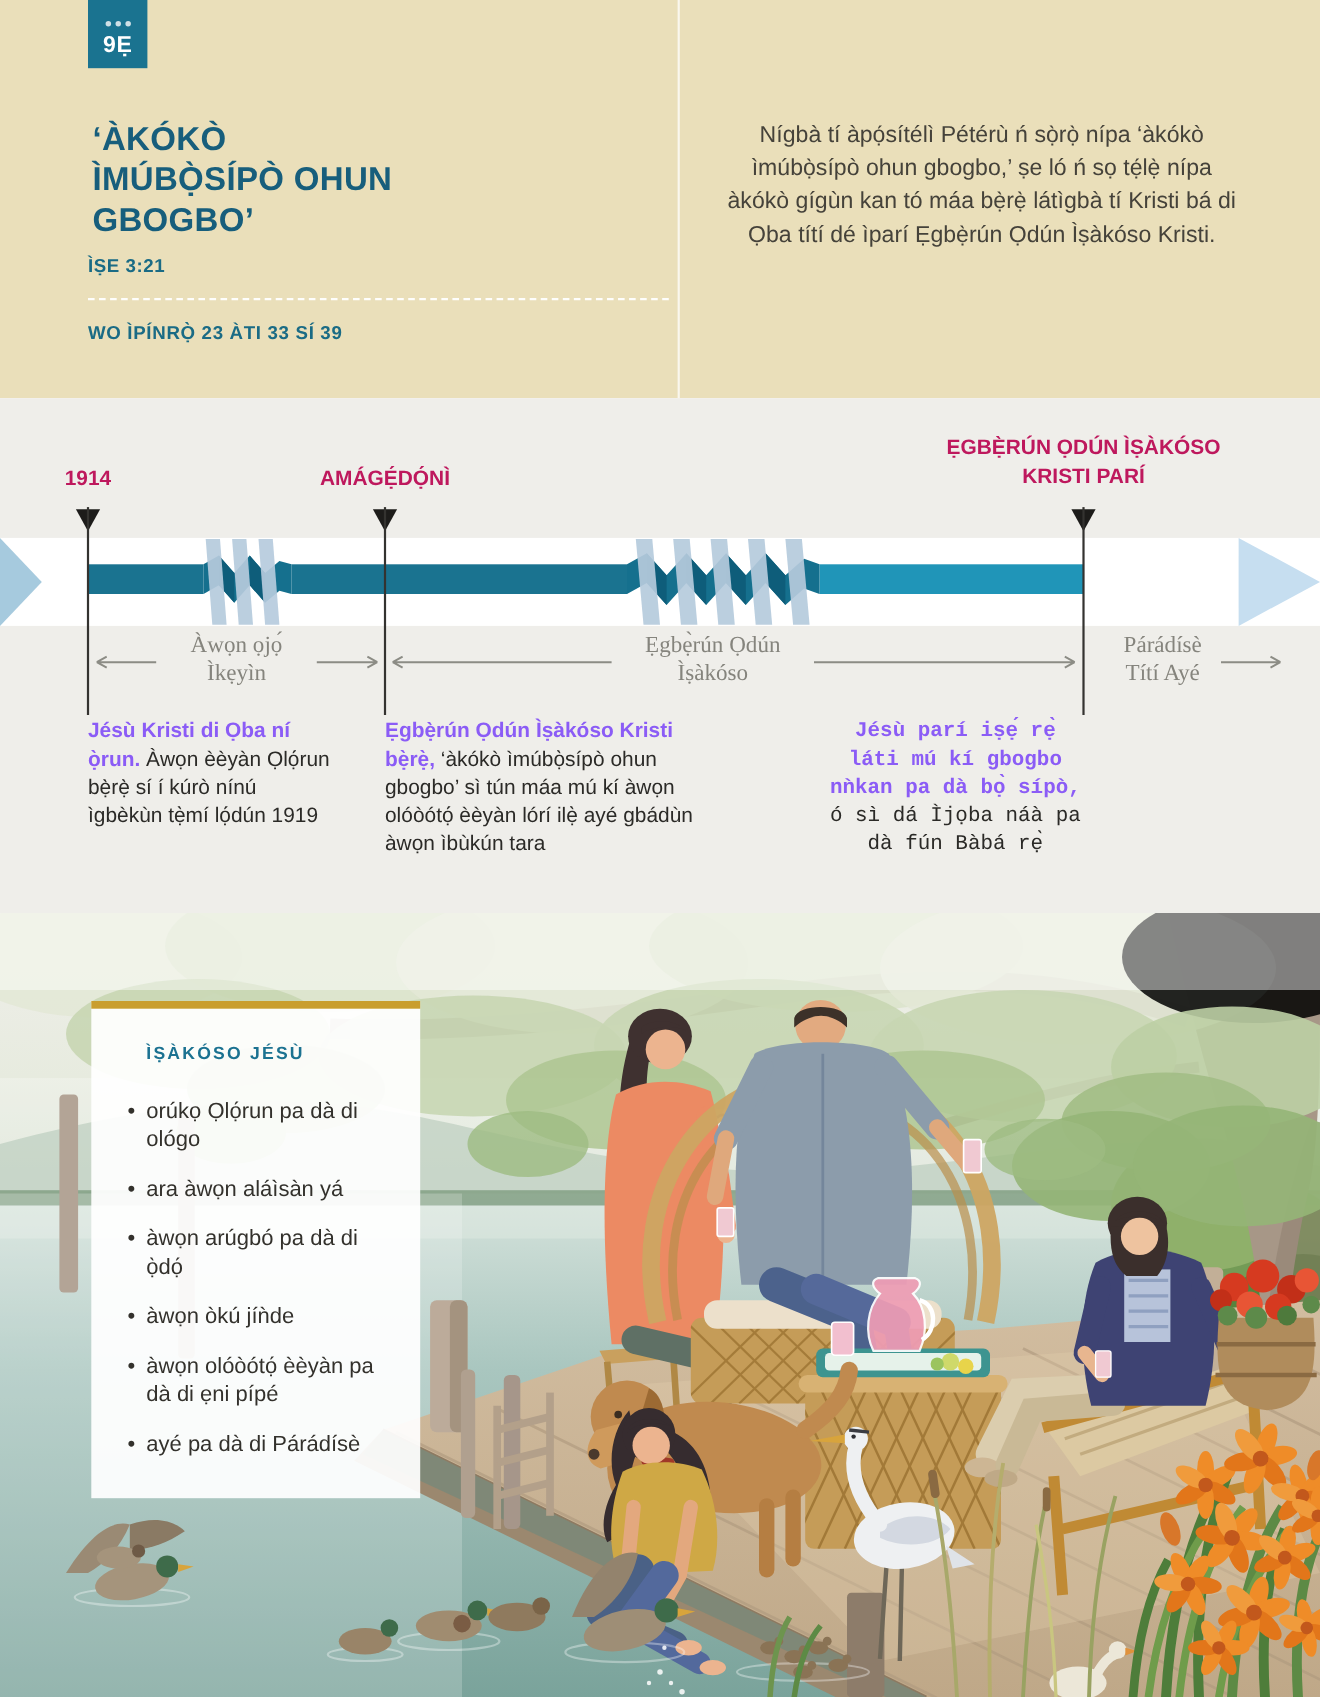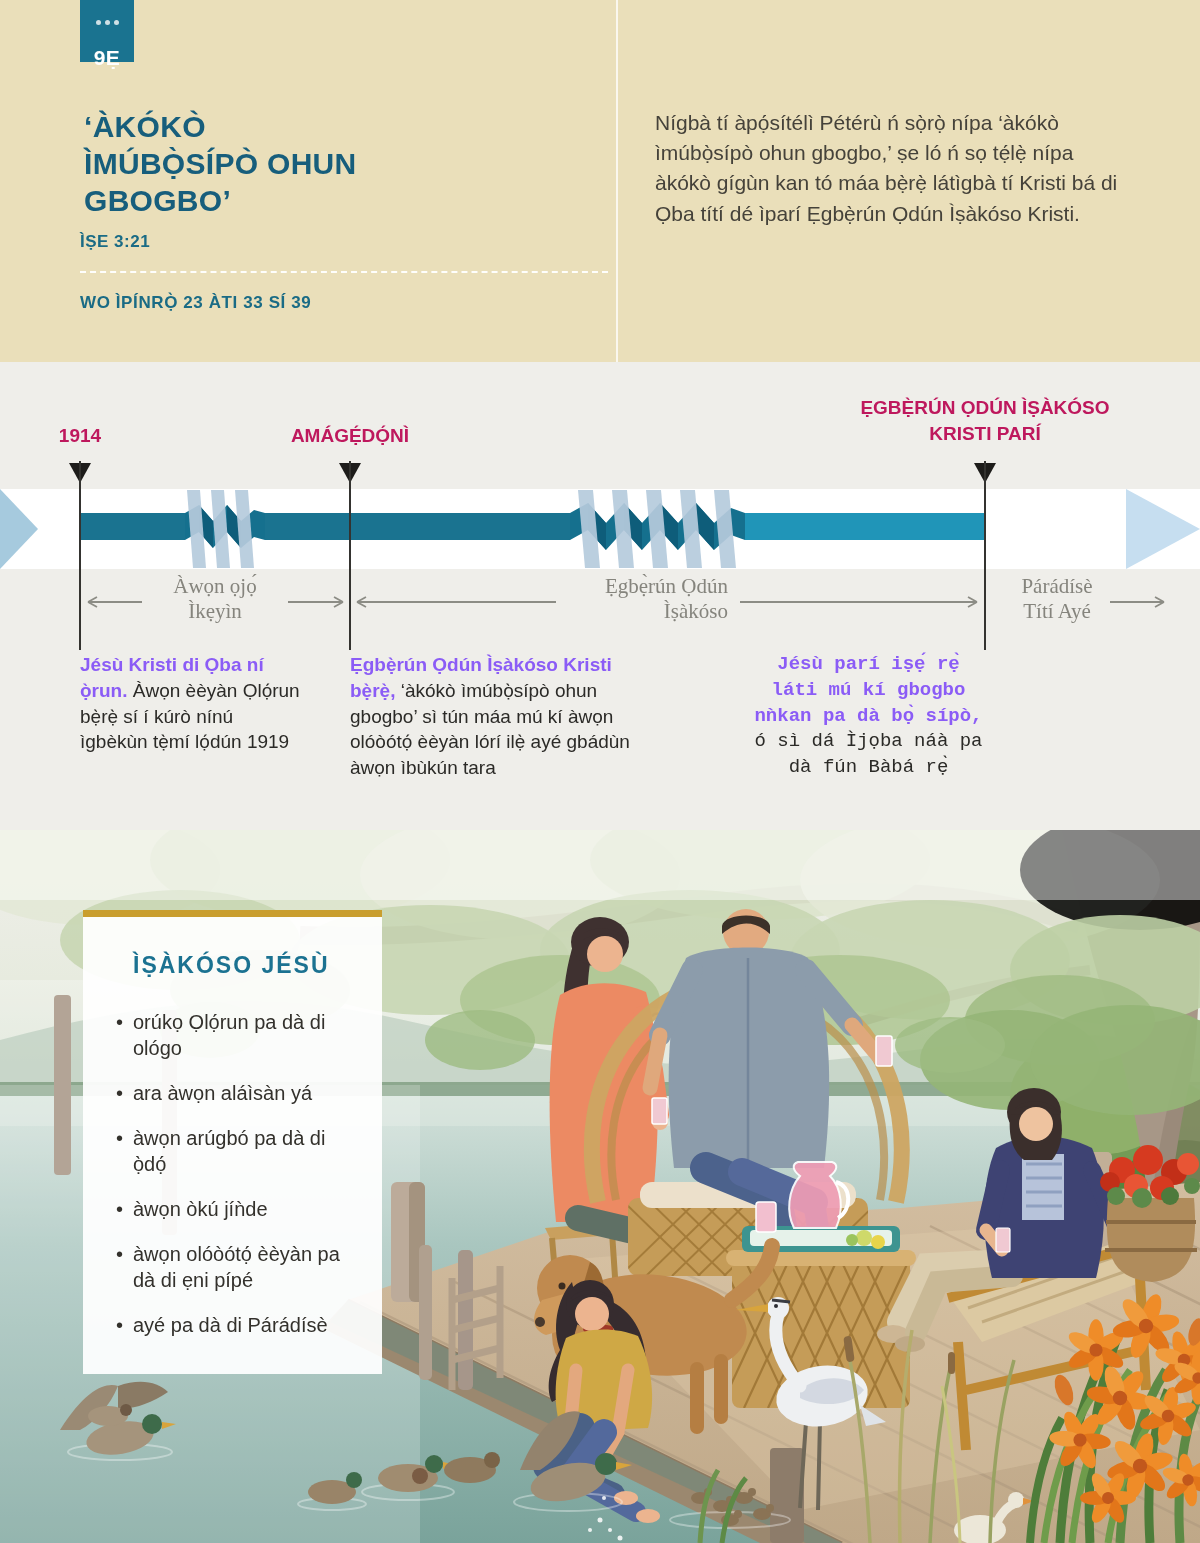--- a/index.html
+++ b/index.html
@@ -6,55 +6,55 @@
   .page{position:relative;width:1200px;height:1543px;overflow:hidden;
         font-family:"Liberation Sans",sans-serif;background:#ffffff;}
   .abs{position:absolute;}
 
   
   .bg-header{left:0;top:0;width:1200px;height:362px;background:#eadfba;}
   .badge{left:80px;top:0;width:54px;height:62px;background:#1a7390;text-align:center;}
   .badge .dots{margin-top:11px;}
   .badge .dots i{display:inline-block;width:5px;height:5px;border-radius:50%;
                  background:#cfe0e6;margin:0 2px;}
-  .badge-num{color:#ffffff;font-weight:bold;font-size:21px;margin-top:17px;letter-spacing:.5px;}
+  .badge-num{color:#ffffff;font-weight:bold;font-size:21px;margin-top:0;letter-spacing:.5px;}
   .title{left:80px;top:104px;width:300px;margin:4px;font-size:30px;line-height:1.24;
          font-weight:bold;color:#175e7c;letter-spacing:.3px;}
   .scripture{left:80px;top:232px;font-size:17px;font-weight:bold;color:#1a6b85;letter-spacing:.5px;}
   .dashes{left:80px;top:271px;width:528px;border-top:2px dashed rgba(255,255,255,.95);}
   .see{left:80px;top:293px;font-size:17px;font-weight:bold;color:#1a6b85;letter-spacing:.6px;}
   .vdiv{left:616px;top:0;width:2px;height:362px;background:rgba(255,255,255,.75);}
-  .intro{left:655px;top:108px;width:475px;margin:0;font-size:21px;line-height:1.44;color:#45423a;}
+  .intro{left:655px;top:108px;width:475px;margin:0;font-size:21px;line-height:1.44;color:#45423a;text-align:center;}
 
   
   .bg-gray{left:0;top:362px;width:1200px;height:468px;background:#efeeea;}
   .tl-svg{left:0;top:362px;}
   .marker{font-size:19px;font-weight:bold;color:#be185d;text-align:center;line-height:1.38;}
   .m1{left:30px;top:423px;width:100px;}
   .m2{left:235px;top:423px;width:230px;}
   .m3{left:853px;top:395px;width:264px;}
   .period{font-family:"Liberation Serif",serif;font-size:21px;color:#85847d;
           text-align:center;line-height:1.2;}
   .p1{left:155px;top:574px;width:120px;}
-  .p2{left:568px;top:574px;width:160px;text-align:right;}
+  .p2{left:568px;top:574px;width:160px;}
   .p3{left:1004px;top:574px;width:106px;}
   .event{margin:0;font-size:19px;line-height:1.36;color:#2b2a27;}
   .event b{color:#8b5cf6;}
   .e1{left:80px;top:652px;width:222px;}
   .e2{left:350px;top:652px;width:300px;}
   .e3{left:752px;top:652px;width:233px;text-align:center;font-family:Liberation Mono, monospace;}
 
   
   .scene-svg{left:0;top:830px;}
 
   
   .card{left:83px;top:910px;width:299px;background:rgba(255,255,255,.93);
         border-top:7px solid #c99e2e;box-sizing:border-box;
         padding:28px 20px 36px 50px;}
-  .card-heading{font-size:23px;font-weight:bold;color:#1b7291;
+  .card-heading{font-size:16px;font-weight:bold;color:#1b7291;
                 letter-spacing:2px;line-height:1.75;margin-bottom:24px;}
   .card ul{list-style:none;margin:0;padding:0;}
   .card li{position:relative;font-size:20px;line-height:1.3;color:#33312c;margin-bottom:19px;}
   .card li:last-child{margin-bottom:0;}
   .card li::before{content:"•";position:absolute;left:-17px;top:0;color:#33312c;}
 </style>
 </head>
 <body>
 
 <div class="page">

